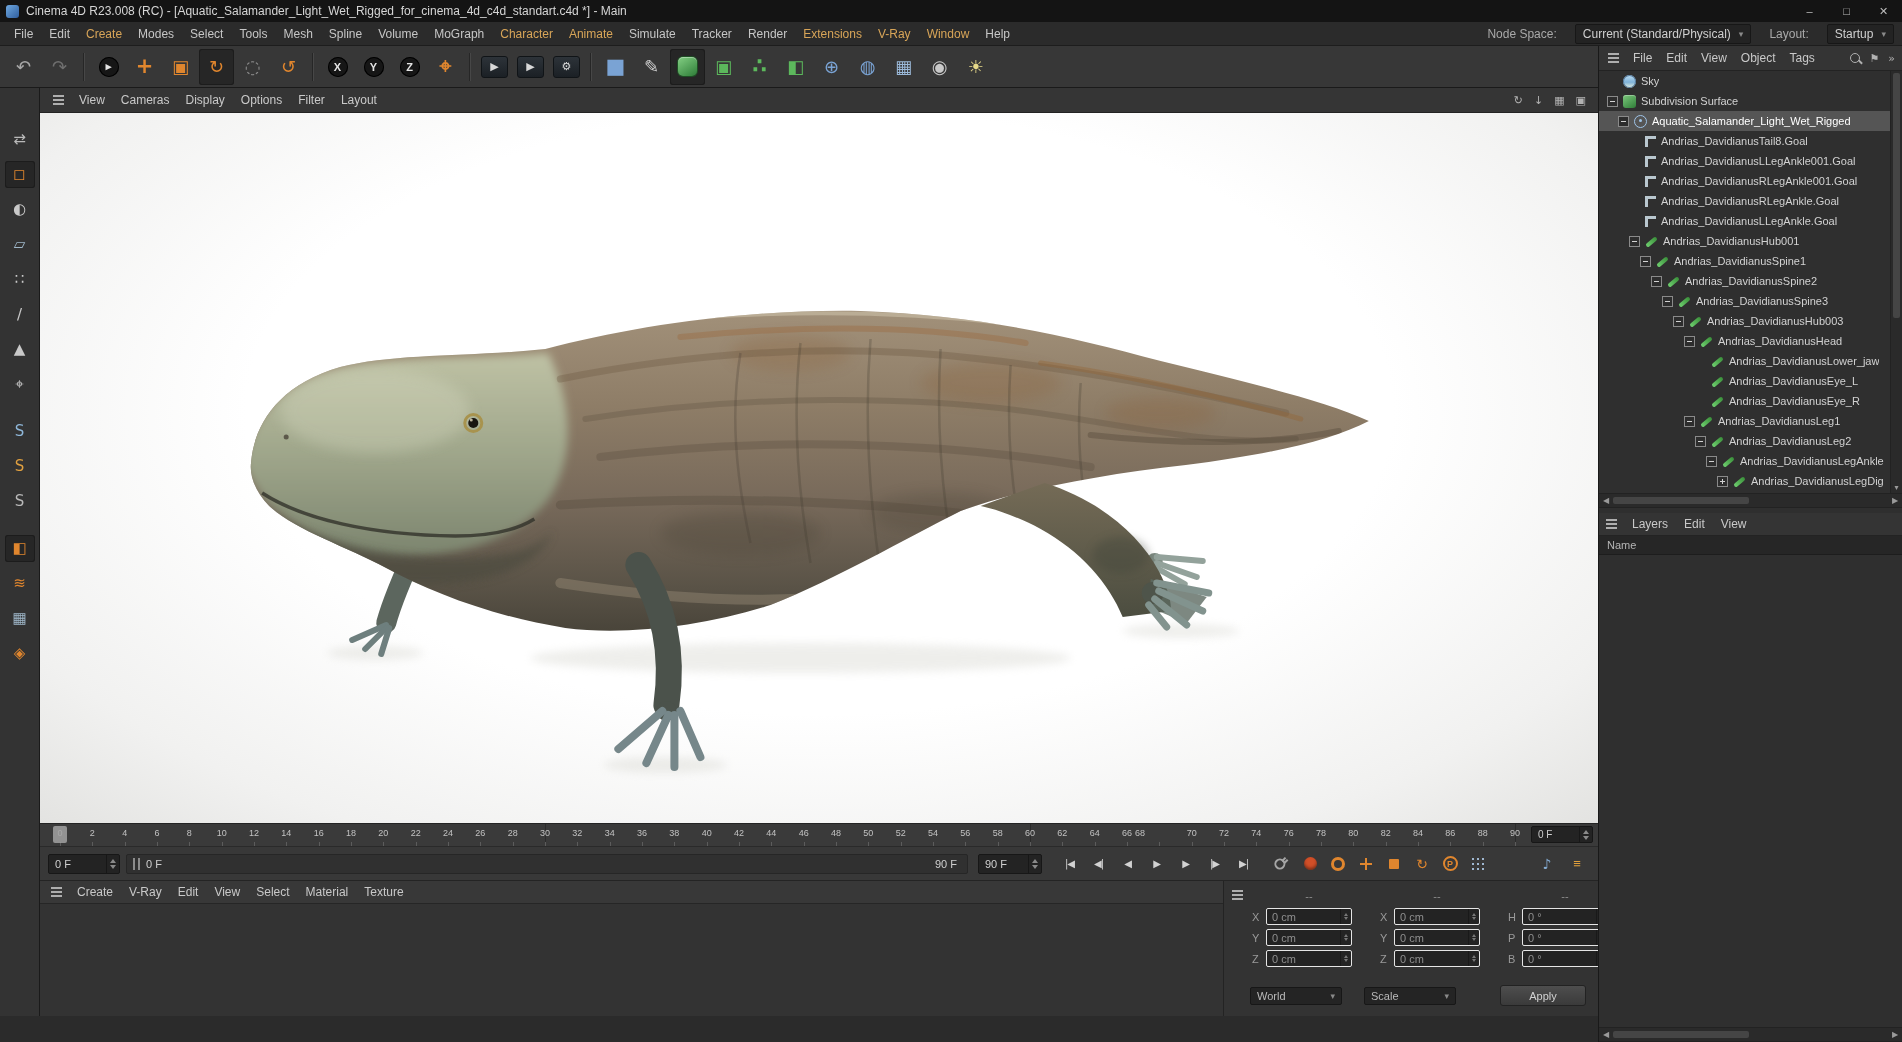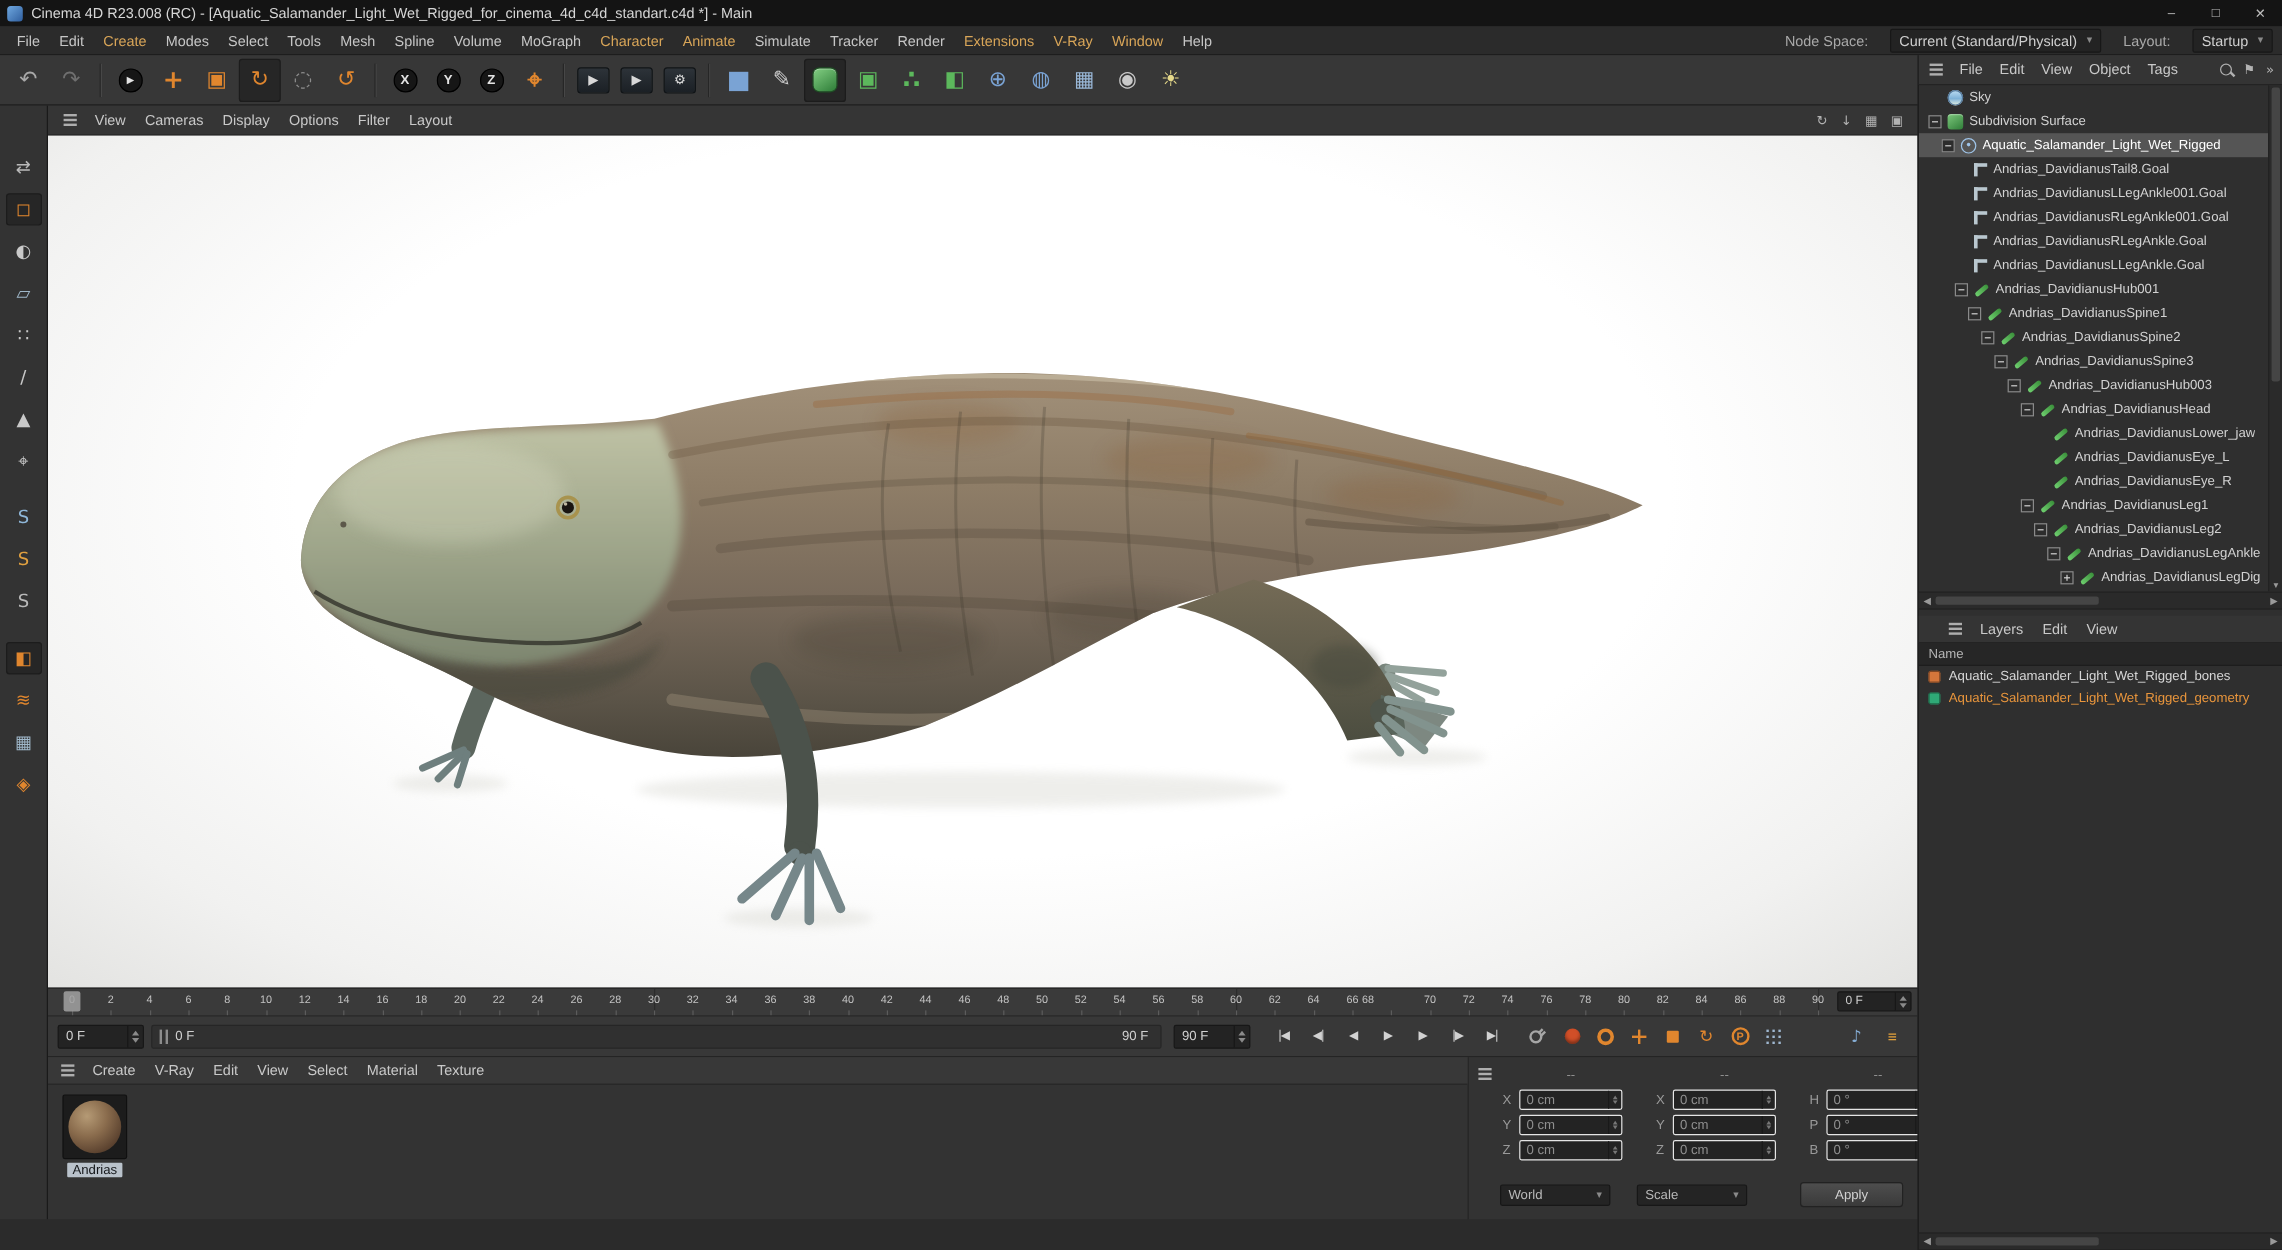--- a/index.html
+++ b/index.html
@@ -200,21 +200,21 @@
   .tlabel{font-size:11px;color:#d2d2d2;overflow:hidden;}
   .vscroll{position:absolute;right:0;top:0;bottom:0;width:11px;background:#2a2a2a;border-left:1px solid #222;}
   .vs-thumb{position:absolute;left:2px;right:2px;top:2px;height:58%;background:#454545;border-radius:2px;}
   .vs-dn{position:absolute;bottom:1px;left:0;right:0;text-align:center;color:#9a9a9a;font-size:8px;}
   .hscroll{height:13px;background:#2a2a2a;border-top:1px solid #222;border-bottom:1px solid #222;
            display:flex;align-items:center;flex:none;}
   .hs-ar{width:14px;text-align:center;color:#9a9a9a;font-size:8px;font-family:"DejaVu Sans",sans-serif;}
   .hs-thumb{width:45%;height:7px;background:#454545;border-radius:2px;}
   .hs-sp{flex:1;}
   #layers-header{height:22px;background:#343434;border-bottom:1px solid #232323;display:flex;align-items:center;
-                 padding-left:18px;flex:none;margin-top:5px;}
+                 padding-left:0;flex:none;margin-top:5px;}
   #layers-name{height:18px;background:#262626;border-bottom:1px solid #1d1d1d;display:flex;align-items:center;
                padding-left:8px;font-size:11px;color:#b5b5b5;flex:none;}
   .lrow{height:18px;display:flex;align-items:center;padding-left:8px;gap:7px;}
   .lsw{width:10px;height:10px;border-radius:2px;flex:none;box-shadow:inset 0 0 0 1px rgba(0,0,0,.4);}
   .llabel{font-size:11px;color:#d6d6d6;white-space:nowrap;overflow:hidden;}
   .llabel.sel{color:#e8953c;}
   #rp-filler{flex:1;}
 
   
   #statusbar{position:absolute;left:0;top:1016px;width:1598px;height:26px;background:#2e2e2e;
@@ -728,26 +728,20 @@
           <div id="mm-menus" style="display:flex;">
               <span class="vp-menu">Create</span>
               <span class="vp-menu">V-Ray</span>
               <span class="vp-menu">Edit</span>
               <span class="vp-menu">View</span>
               <span class="vp-menu">Select</span>
               <span class="vp-menu">Material</span>
               <span class="vp-menu">Texture</span>
             </div>
         </div>
-        <div id="mm-body">
-            <div class="mat">
-              <div class="mat-thumb"></div>
-              <div class="mat-label sel">Andrias</div>
-            </div>
-          </div>
       </div>
       <div id="coords">
         <span class="hamb"></span>
         <div id="coords-grid">
             <div class="c-head" style="grid-area: 1 / 2;">--</div>
             <div class="c-head" style="grid-area: 1 / 5;">--</div>
             <div class="c-head" style="grid-area: 1 / 8;">--</div>
             <div class="c-lab" style="grid-area: 2 / 1;">X</div>
             <div class="c-field" style="grid-area: 2 / 2;">
               <span class="c-val">0 cm</span>
@@ -946,30 +940,20 @@
       <span class="hamb"></span>
       <div id="layers-tabs" style="display:flex;">
           <span class="vp-menu">Layers</span>
           <span class="vp-menu">Edit</span>
           <span class="vp-menu">View</span>
         </div>
     </div>
     <div id="layers-name">
       <span>Name</span>
     </div>
-    <div id="layer-rows">
-        <div class="lrow">
-          <span class="lsw" style="background: rgb(212, 118, 59);"></span>
-          <span class="llabel">Aquatic_Salamander_Light_Wet_Rigged_bones</span>
-        </div>
-        <div class="lrow">
-          <span class="lsw" style="background: rgb(47, 168, 118);"></span>
-          <span class="llabel sel">Aquatic_Salamander_Light_Wet_Rigged_geometry</span>
-        </div>
-      </div>
     <div id="rp-filler"></div>
     <div class="hscroll">
       <span class="hs-ar">◀</span>
       <span class="hs-thumb"></span>
       <span class="hs-sp"></span>
       <span class="hs-ar">▶</span>
     </div>
   </div>
 
 </div>

